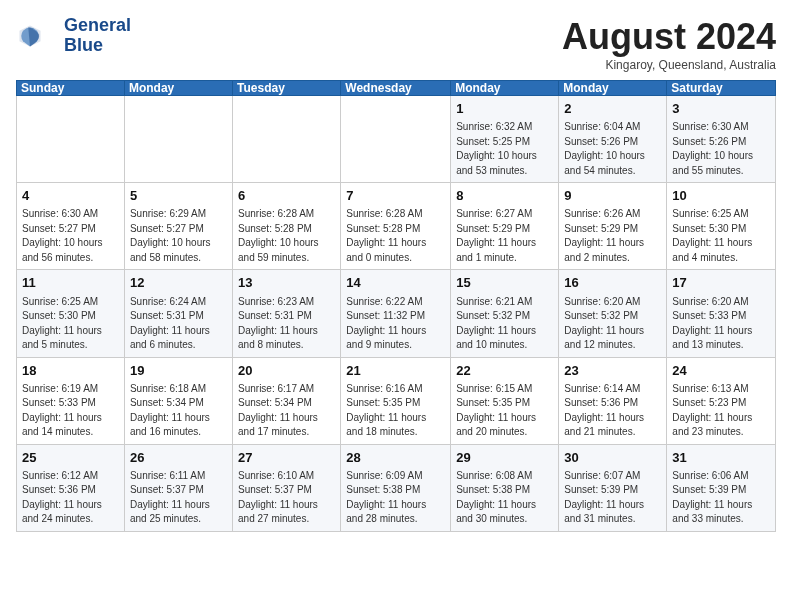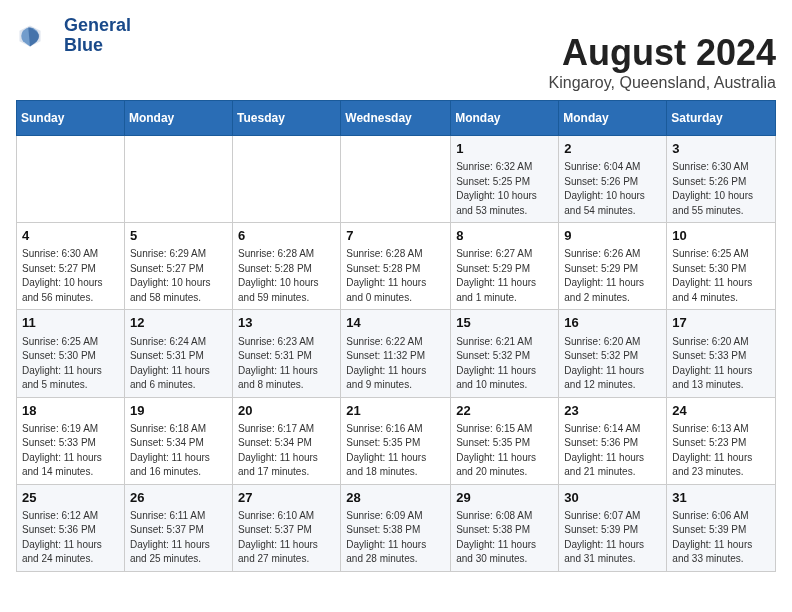--- a/index.html
+++ b/index.html
@@ -31,35 +31,34 @@
       width: 28px;
       height: 28px;
     }
     .title-section {
       text-align: right;
     }
     .month-year {
       font-size: 36px;
       font-weight: bold;
       color: #222;
-      margin-top: 16px;
     }
     .location {
-      font-size: 16px;
+      font-size: 12px;
       color: #444;
     }
     table {
       width: 100%;
       border-collapse: collapse;
       font-size: 11px;
     }
     thead tr th {
       background-color: #2a6db5;
       color: #fff;
-      padding: 10px 4px;
+      padding: 0 4px;
       text-align: left;
       font-size: 12px;
       font-weight: bold;
       border: 1px solid #1a5a9a;
     }
     tbody tr td {
       vertical-align: top;
       padding: 4px 5px;
       border: 1px solid #ccc;
       width: 113px;

